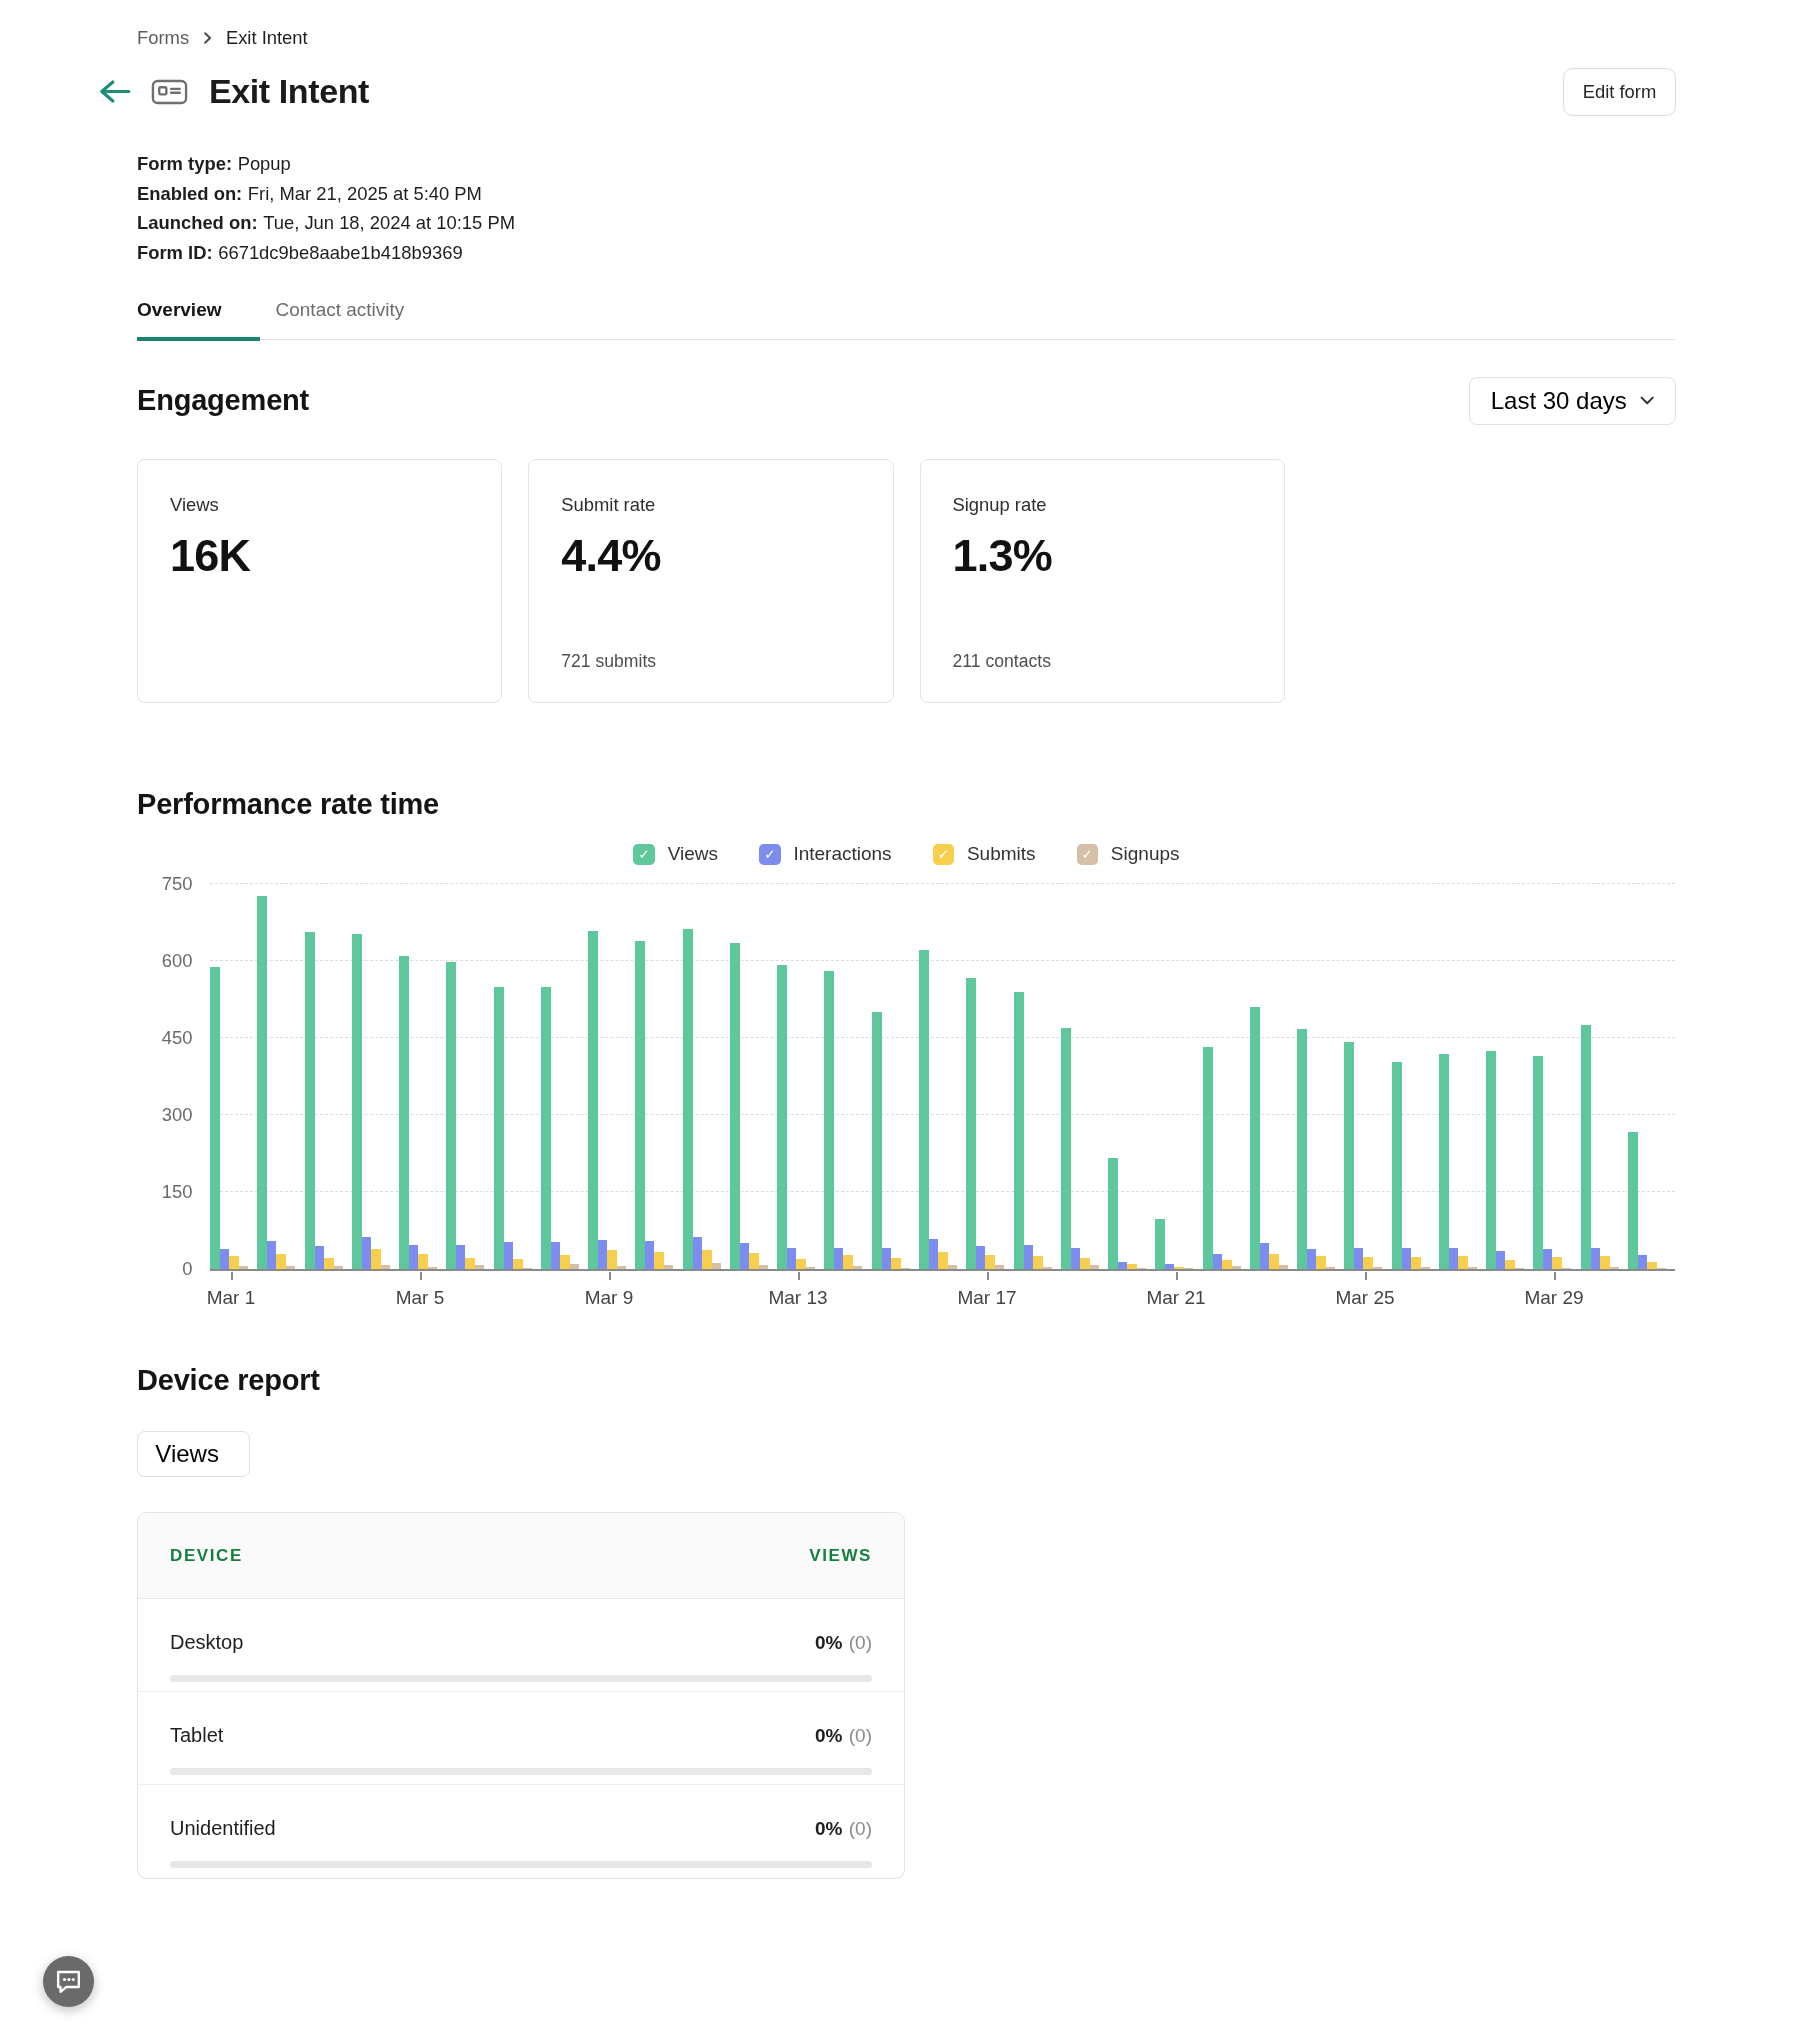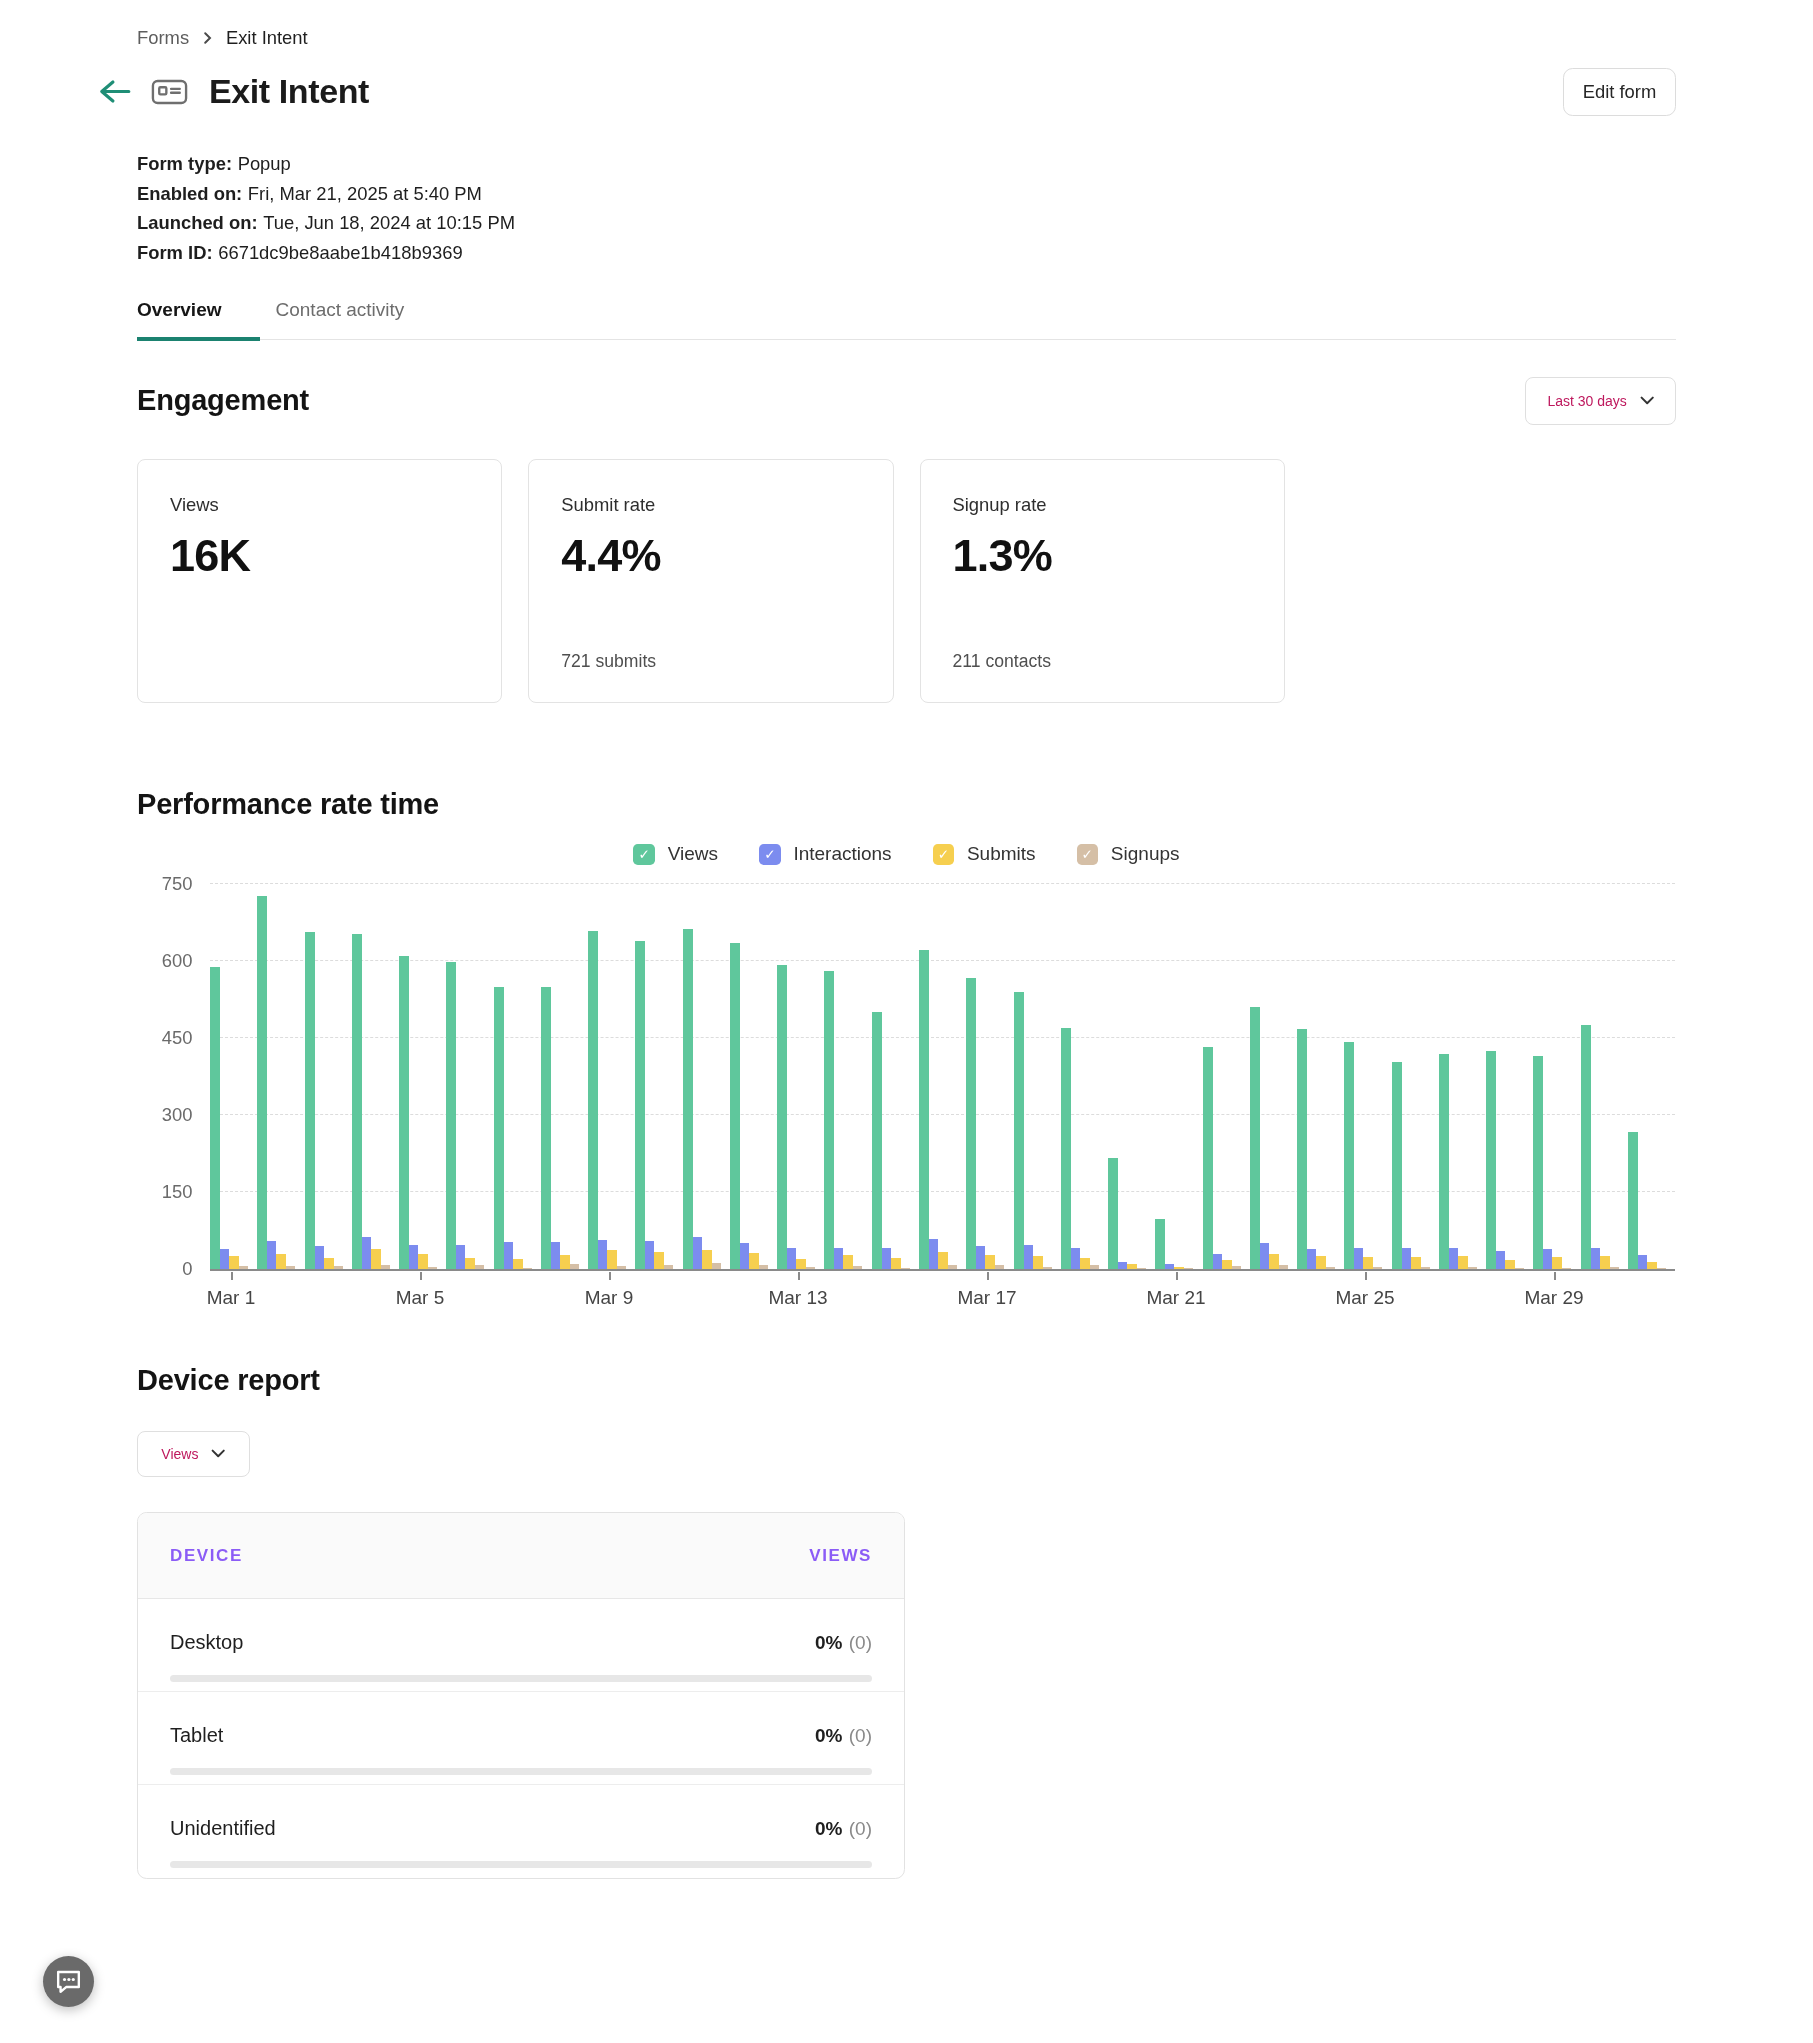--- a/index.html
+++ b/index.html
@@ -31,21 +31,21 @@
   .tabs { margin-top:32px; display:flex; border-bottom:1.6px solid #e4e4e4; }
   .tab { font-size:19px; padding-bottom:17.6px; cursor:pointer; position:relative; }
   .tab.active { color:#161616; font-weight:700; padding-right:38px; }
   .tab.active::after { content:""; position:absolute; left:0; right:0; bottom:-1.6px; height:3.2px; background:#1b8270; }
   .tab.inactive { color:#6d6d6d; margin-left:16px; font-weight:400; }
 
   
   .section-head { display:flex; align-items:center; justify-content:space-between; margin-top:37px; }
   h2.sec-title { font-size:29px; font-weight:700; color:#141414; letter-spacing:-0.2px; }
   .select-btn { background:#fff; border:1.6px solid #dfdfdf; border-radius:8px; height:48px;
-    display:flex; align-items:center; gap:12.8px; padding:0 21px; font-size:14px; color:#be185d;
+    display:flex; align-items:center; gap:12.8px; padding:0 21px; font-size:24px; color:#000000;
     cursor:pointer; font-family:inherit; }
   .select-btn svg { display:block; }
 
   
   .cards { margin-top:34px; display:grid; grid-template-columns:repeat(4,1fr); gap:26px; }
   .card { border:1.6px solid #e3e3e3; border-radius:8px; height:244px; padding:34px 32px; position:relative; background:#fff; }
   .card-label { font-size:18.4px; color:#2e2e2e; }
   .card-value { font-size:45px; font-weight:700; color:#111; margin-top:14.4px; letter-spacing:-0.8px; }
   .card-foot { position:absolute; left:32px; bottom:30px; font-size:17.6px; color:#4f4f4f; }
 
@@ -69,21 +69,21 @@
   .xtick { position:absolute; top:100%; width:1.6px; height:8px; background:#8a8a8a; margin-top:2.4px; }
   .xlabel { position:absolute; top:100%; margin-top:17.6px; width:112px; text-align:center; font-size:19px; color:#454545; }
 
   
   .device-title { margin-top:93px; }
   .metric-btn { margin-top:34px; width:113px; height:46px; justify-content:center; }
 
   .device-table { margin-top:35px; width:768px; border:1.6px solid #e2e2e2; border-radius:9.6px; background:#fff; overflow:hidden; }
   .dt-header { display:flex; justify-content:space-between; align-items:center; height:86px; padding:0 32px;
     background:#fafafa; border-bottom:1.6px solid #e7e7e7; }
-  .dt-col { font-size:17px; font-weight:700; letter-spacing:1.6px; color:#8b5cf6; text-transform:uppercase; }
+  .dt-col { font-size:17px; font-weight:700; letter-spacing:1.6px; color:#15803d; text-transform:uppercase; }
   .dt-row { padding:32px 32px 0 32px; height:93px; border-bottom:1.6px solid #ededed; }
   .dt-row:last-child { border-bottom:none; }
   .dt-row-top { display:flex; justify-content:space-between; align-items:baseline; }
   .dt-device { font-size:20px; color:#1f1f1f; }
   .dt-value { font-size:19px; }
   .dt-percent { color:#1f1f1f; font-weight:700; }
   .dt-count { color:#8a8a8a; margin-left:6.4px; font-weight:400; }
   .dt-track { margin-top:21px; height:7.2px; border-radius:4px; background:#e7e7e7; overflow:hidden; }
   .dt-fill { height:100%; border-radius:4px; background:#63c9a1; }
 

